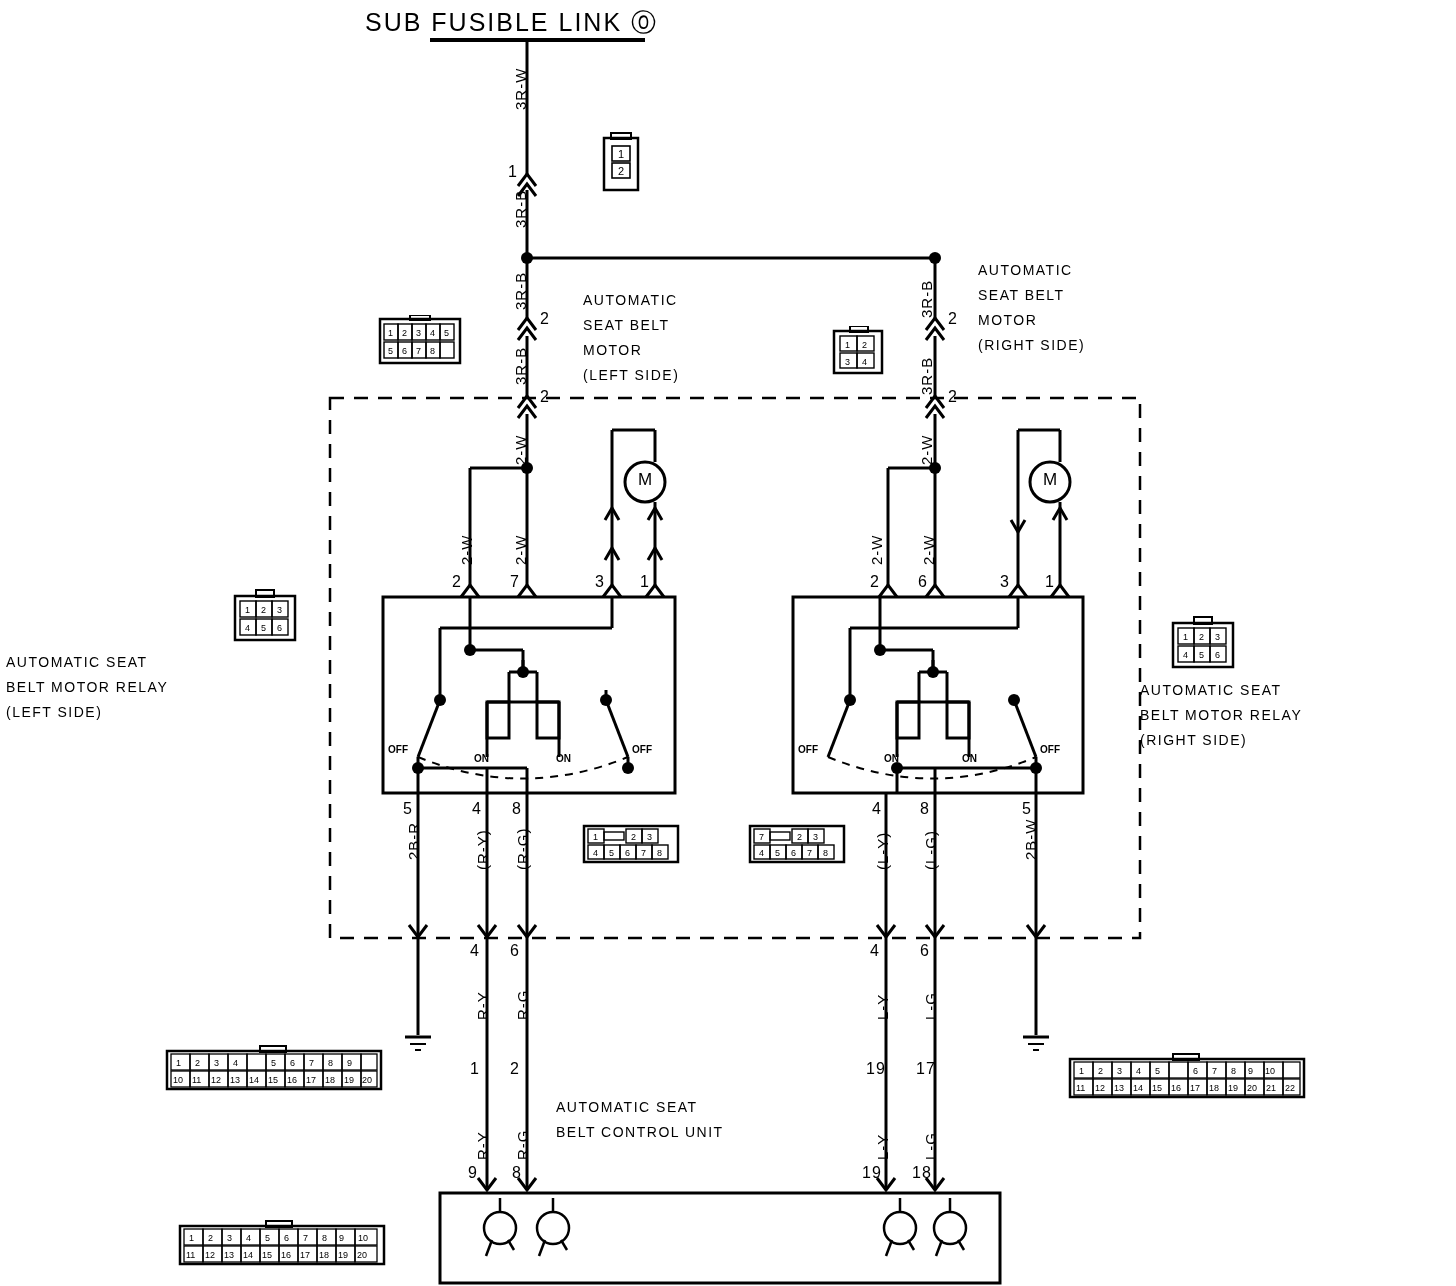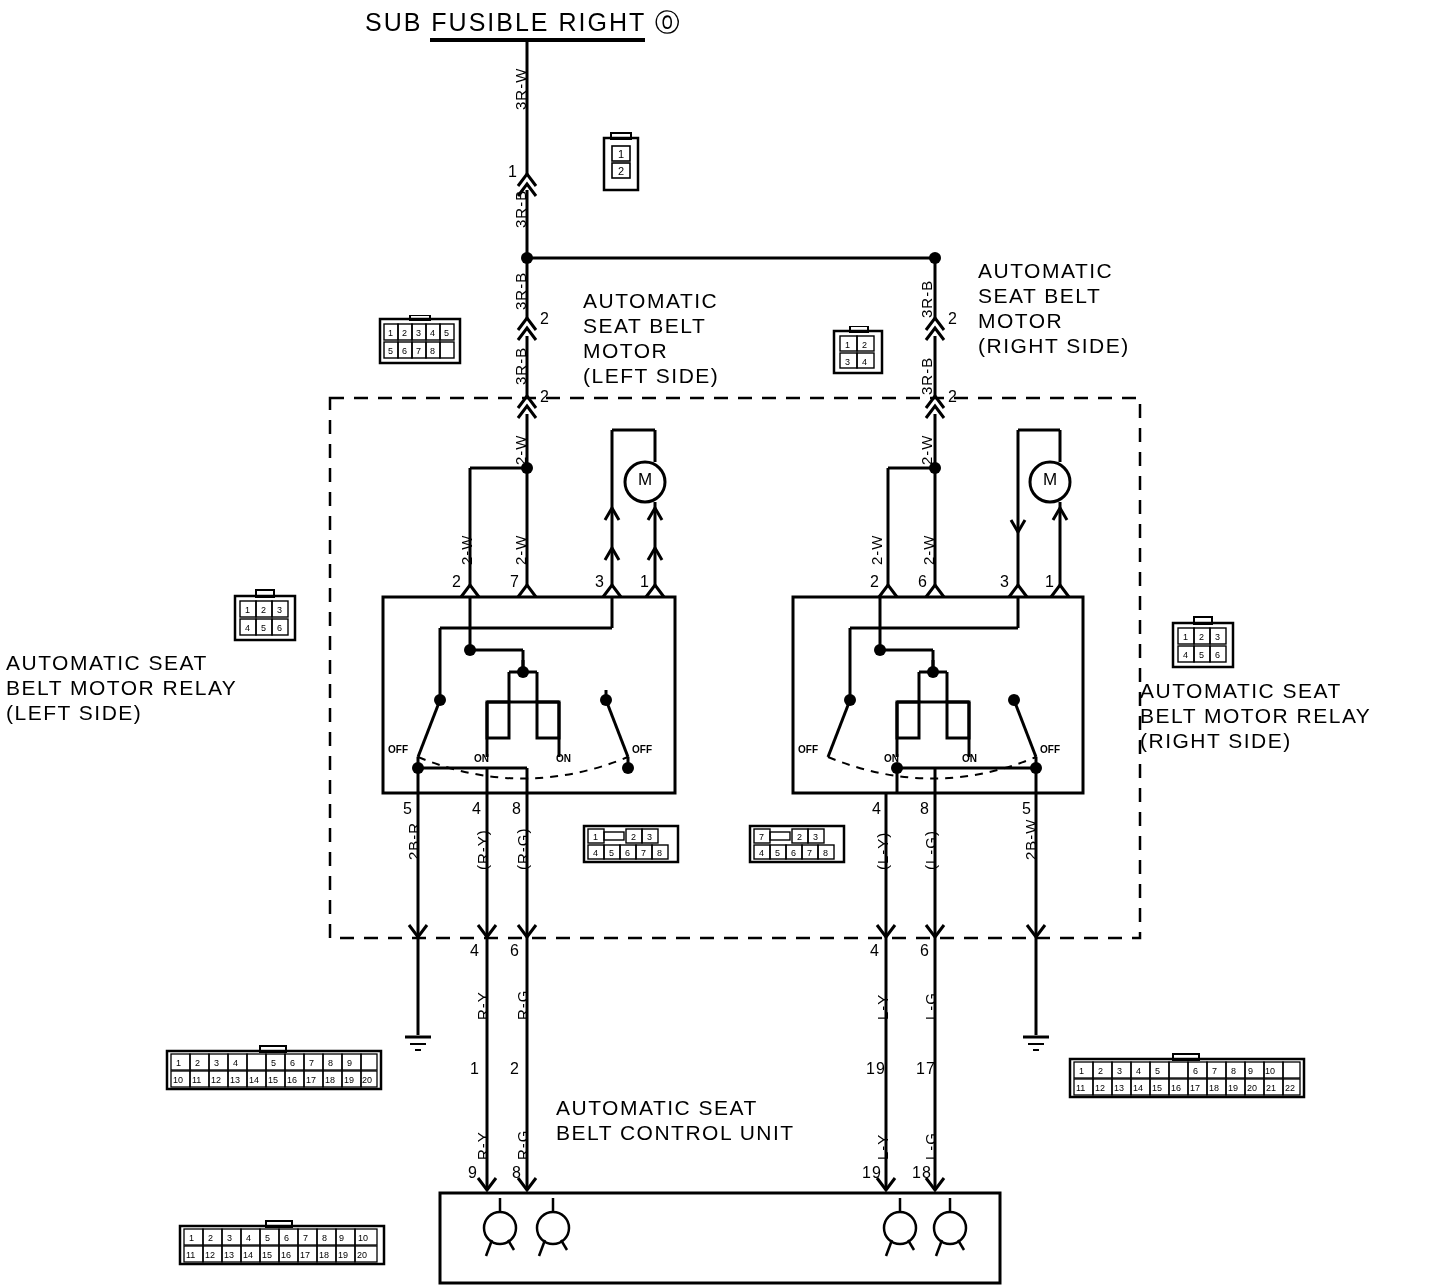--- a/index.html
+++ b/index.html
@@ -1,20 +1,20 @@
 <!DOCTYPE html>
 <html><head>
 <meta charset="utf-8">
 <style>
   html,body{margin:0;padding:0;background:#fff;}
   body{width:1456px;height:1286px;position:relative;font-family:"Liberation Sans",sans-serif;color:#000;overflow:hidden;}
   #sheet{position:absolute;left:0;top:0;width:1456px;height:1286px;}
   .lbl{position:absolute;white-space:pre;font-family:"Liberation Sans",sans-serif;letter-spacing:1px;}
   .title{font-size:25px;letter-spacing:2px;}
-  .blk{font-size:21px;line-height:25px;letter-spacing:1.5px;}
+  .blk{font-size:14px;line-height:25px;letter-spacing:1.5px;}
   .wire{font-size:15px;letter-spacing:1px;}
   .pin{font-size:16px;}
   .tiny{font-size:10px;font-weight:bold;letter-spacing:0;}
   .vert{transform-origin:left top;transform:rotate(-90deg);}
   svg{position:absolute;left:0;top:0;}
   .conn{position:absolute;}
 </style>
 </head>
 <body>
 
@@ -216,21 +216,21 @@
         <line x1="900" y1="1212" x2="900" y2="1198"></line>
       <line x1="892" y1="1240" x2="886" y2="1256"></line>
         <line x1="908" y1="1240" x2="914" y2="1250"></line>
       <circle cx="950" cy="1228" r="16"></circle>
         <line x1="950" y1="1212" x2="950" y2="1198"></line>
       <line x1="942" y1="1240" x2="936" y2="1256"></line>
         <line x1="958" y1="1240" x2="964" y2="1250"></line>
     </g>
   </svg>
 
-  <div class="lbl title" style="left:365px;top:6px;">SUB FUSIBLE RIGHT ⓪</div>
+  <div class="lbl title" style="left:365px;top:6px;">SUB FUSIBLE LINK ⓪</div>
 
   <div class="lbl blk" style="left:583px;top:288px;white-space:pre;">AUTOMATIC
 SEAT BELT
 MOTOR
 (LEFT SIDE)</div>
   <div class="lbl blk" style="left:978px;top:258px;white-space:pre;">AUTOMATIC
 SEAT BELT
 MOTOR
 (RIGHT SIDE)</div>
   <div class="lbl blk" style="left:6px;top:650px;white-space:pre;">AUTOMATIC SEAT

